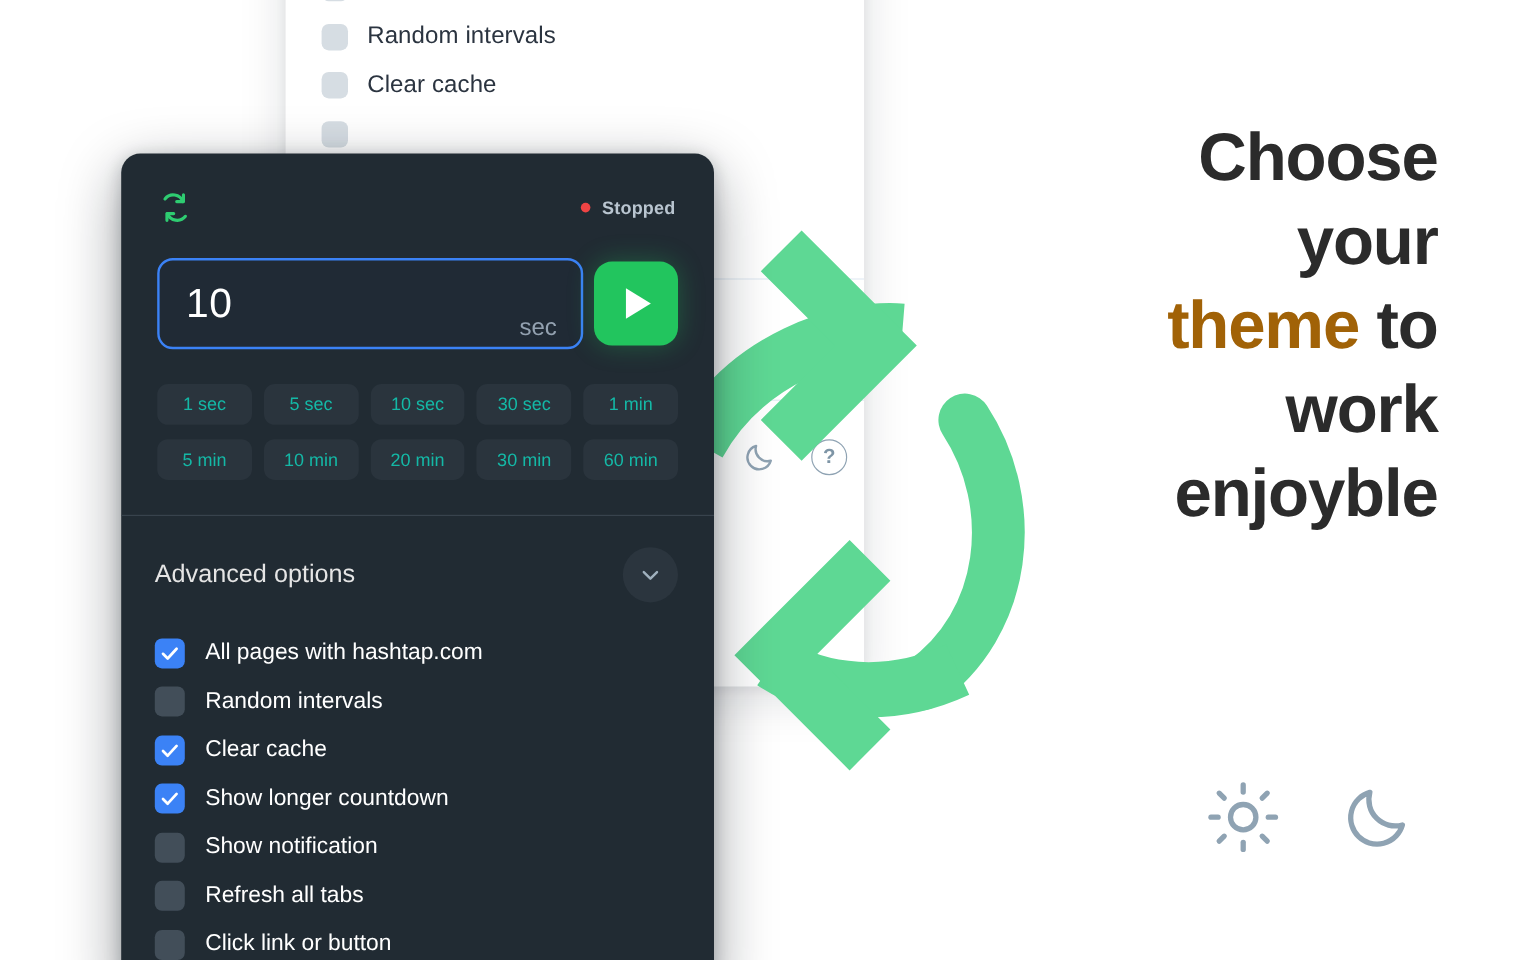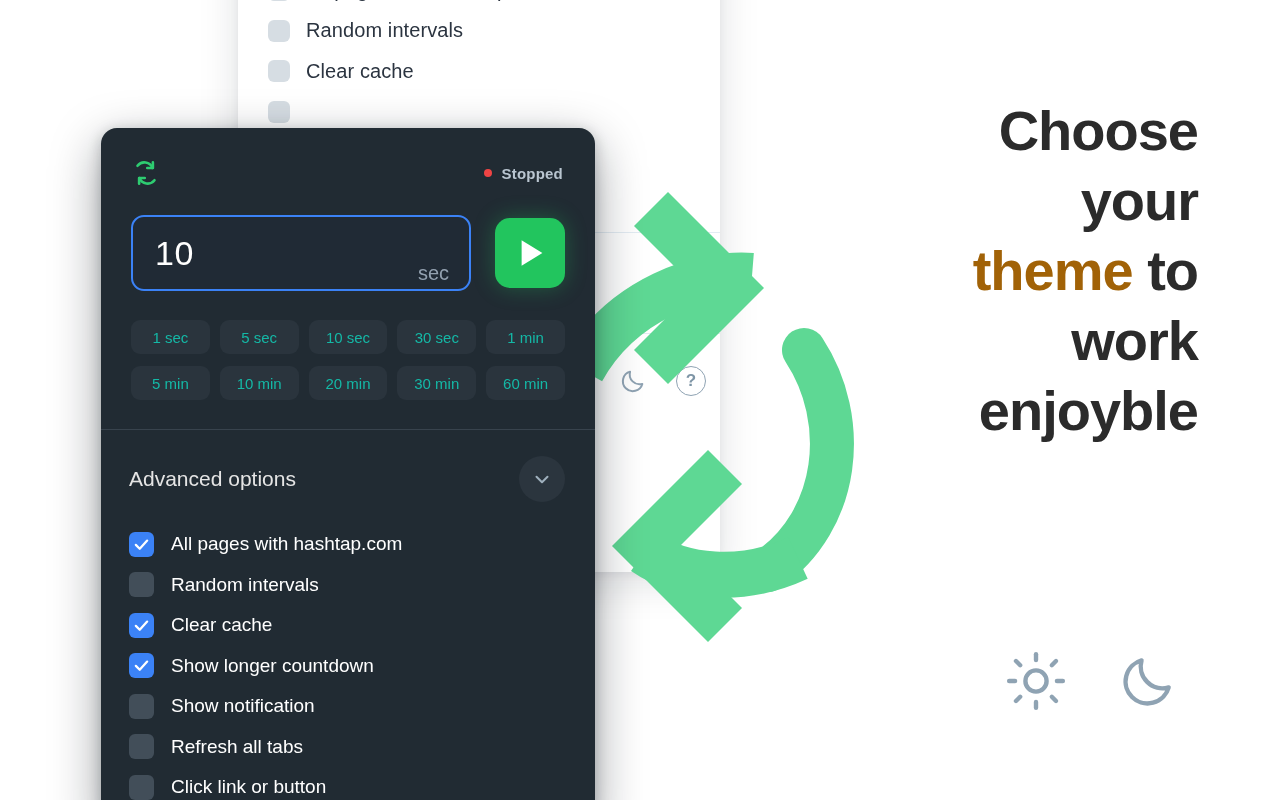--- a/index.html
+++ b/index.html
@@ -132,21 +132,21 @@
   .dp-status-text {
     font-size: 15px;
     font-weight: 700;
     color: #b9c5d0;
     letter-spacing: .2px;
   }
 
   .dp-inputrow {
     display: flex;
     align-items: center;
-    gap: 24px;
+    gap: 9px;
     padding: 27px 30px 0 30px;
   }
   .dp-input {
     flex: 1 1 auto;
     height: 76px;
     border-radius: 13px;
     border: 2.5px solid #3b82f6;
     background: #202a35;
     display: flex;
     align-items: center;

